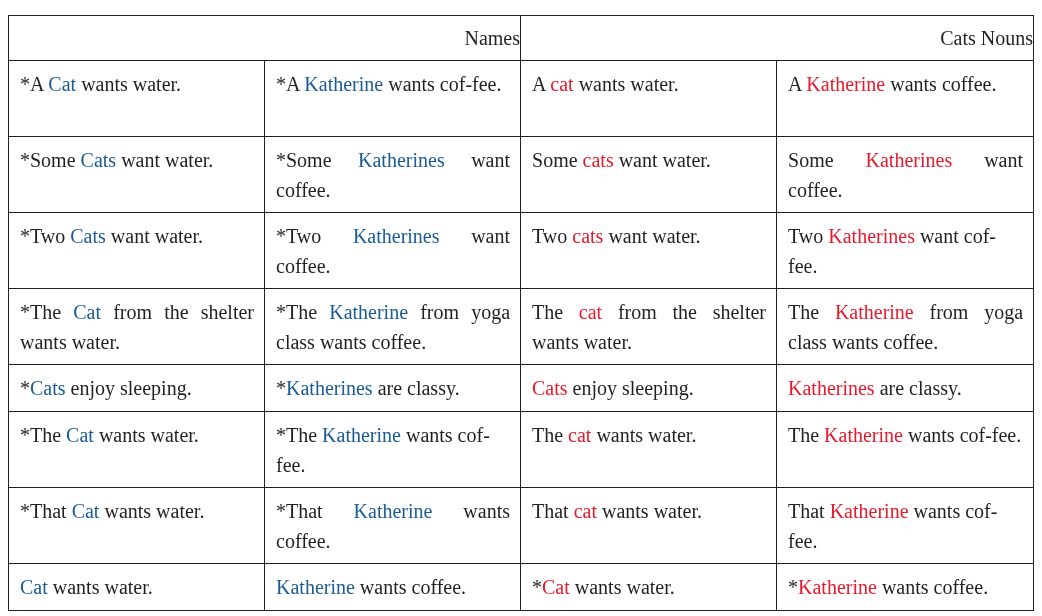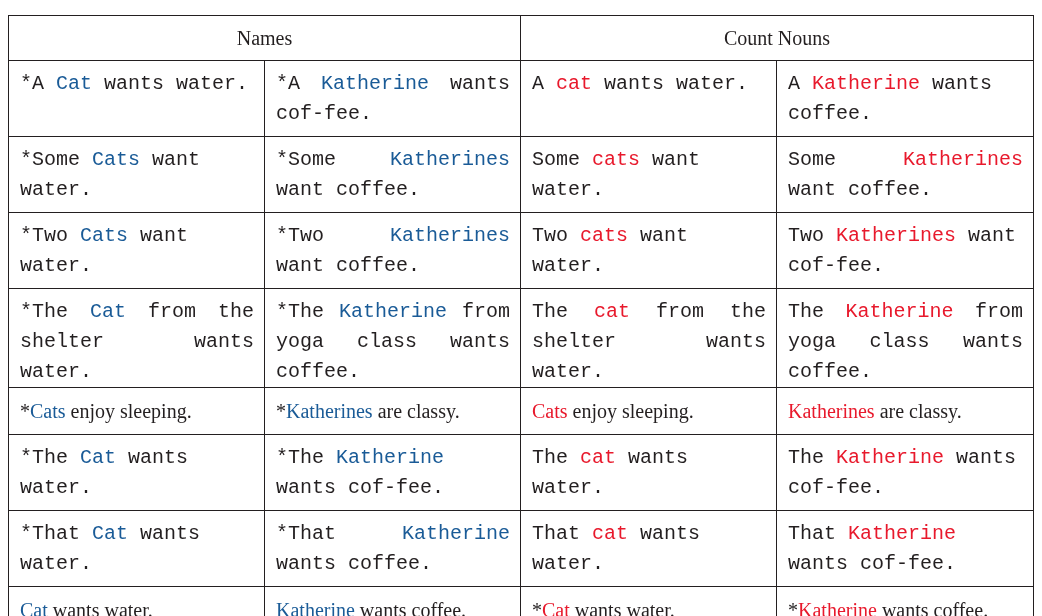--- a/index.html
+++ b/index.html
@@ -27,46 +27,46 @@
     td, th {
       border: 1.5px solid #231f20;
       vertical-align: top;
       text-align: left;
       padding: 8px 10px 0 11px;
       line-height: 30px;
       font-weight: normal;
       word-wrap: break-word;
     }
     th {
-      text-align: center;
+      text-align: right;
       height: 37px;
       padding: 7px 0 0 0;
       vertical-align: top;
     }
-    tr.r2 td { height: 67px; font-family: Liberation Mono, monospace; }
+    tr.r2 td { height: 67px; }
     tr.r1 td { height: 38px; }
     .name { color: #1a5b97; }
     .count { color: #e8192c; }
     td.just { text-align: justify; }
   </style>
 </head>
 <body>
 
 <div class="wrap">
 <table>
   <colgroup>
     <col style="width:256px">
         <col style="width:256px">
         <col style="width:256px">
         <col style="width:257px">
   </colgroup>
   <thead>
     <tr>
       <th colspan="2">Names</th>
-      <th colspan="2">Count Nouns</th>
+      <th colspan="2">Cats Nouns</th>
     </tr>
   </thead>
   <tbody id="tbody">
 
     <tr class="r2">
       <td><span>*A </span><span class="name">Cat</span><span> wants water.</span></td>
       <td class="just"><span>*A </span><span class="name">Katherine</span><span> wants cof-fee.</span></td>
       <td><span>A </span><span class="count">cat</span><span> wants water.</span></td>
       <td><span>A </span><span class="count">Katherine</span><span> wants coffee.</span></td>
     </tr>

